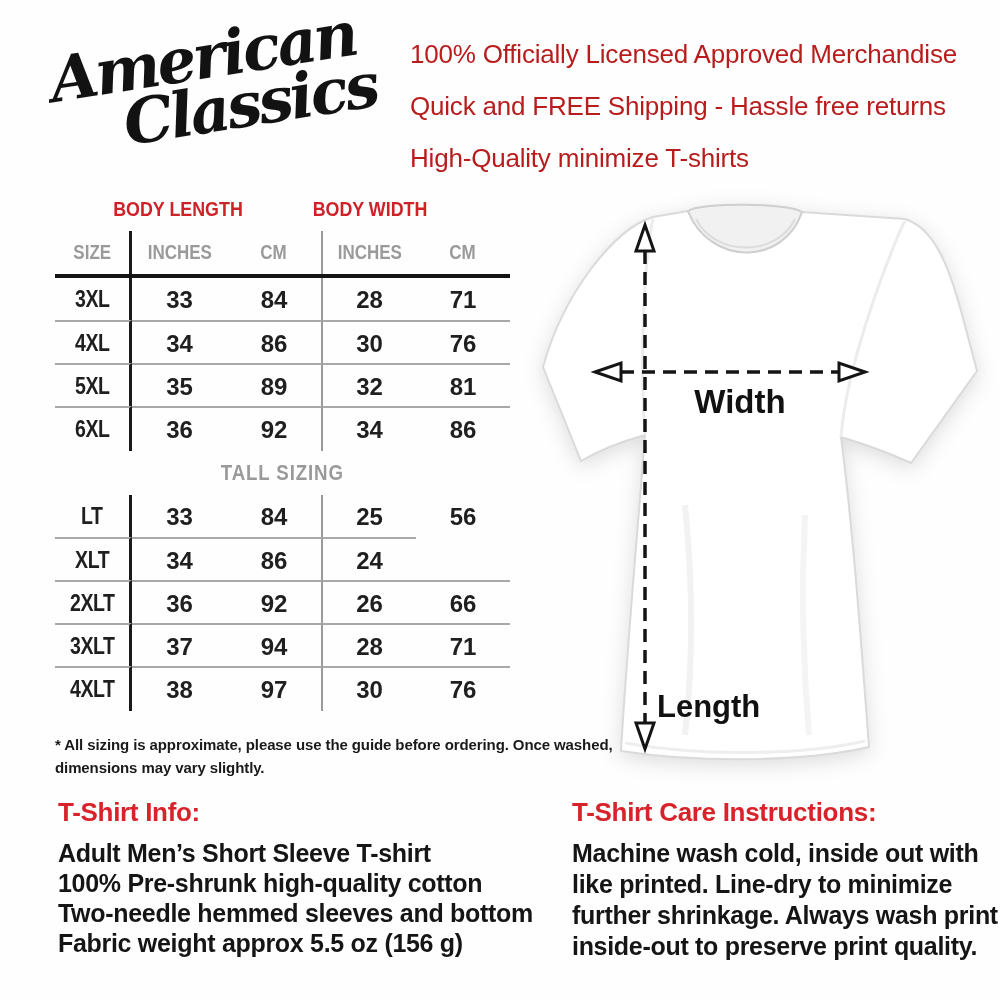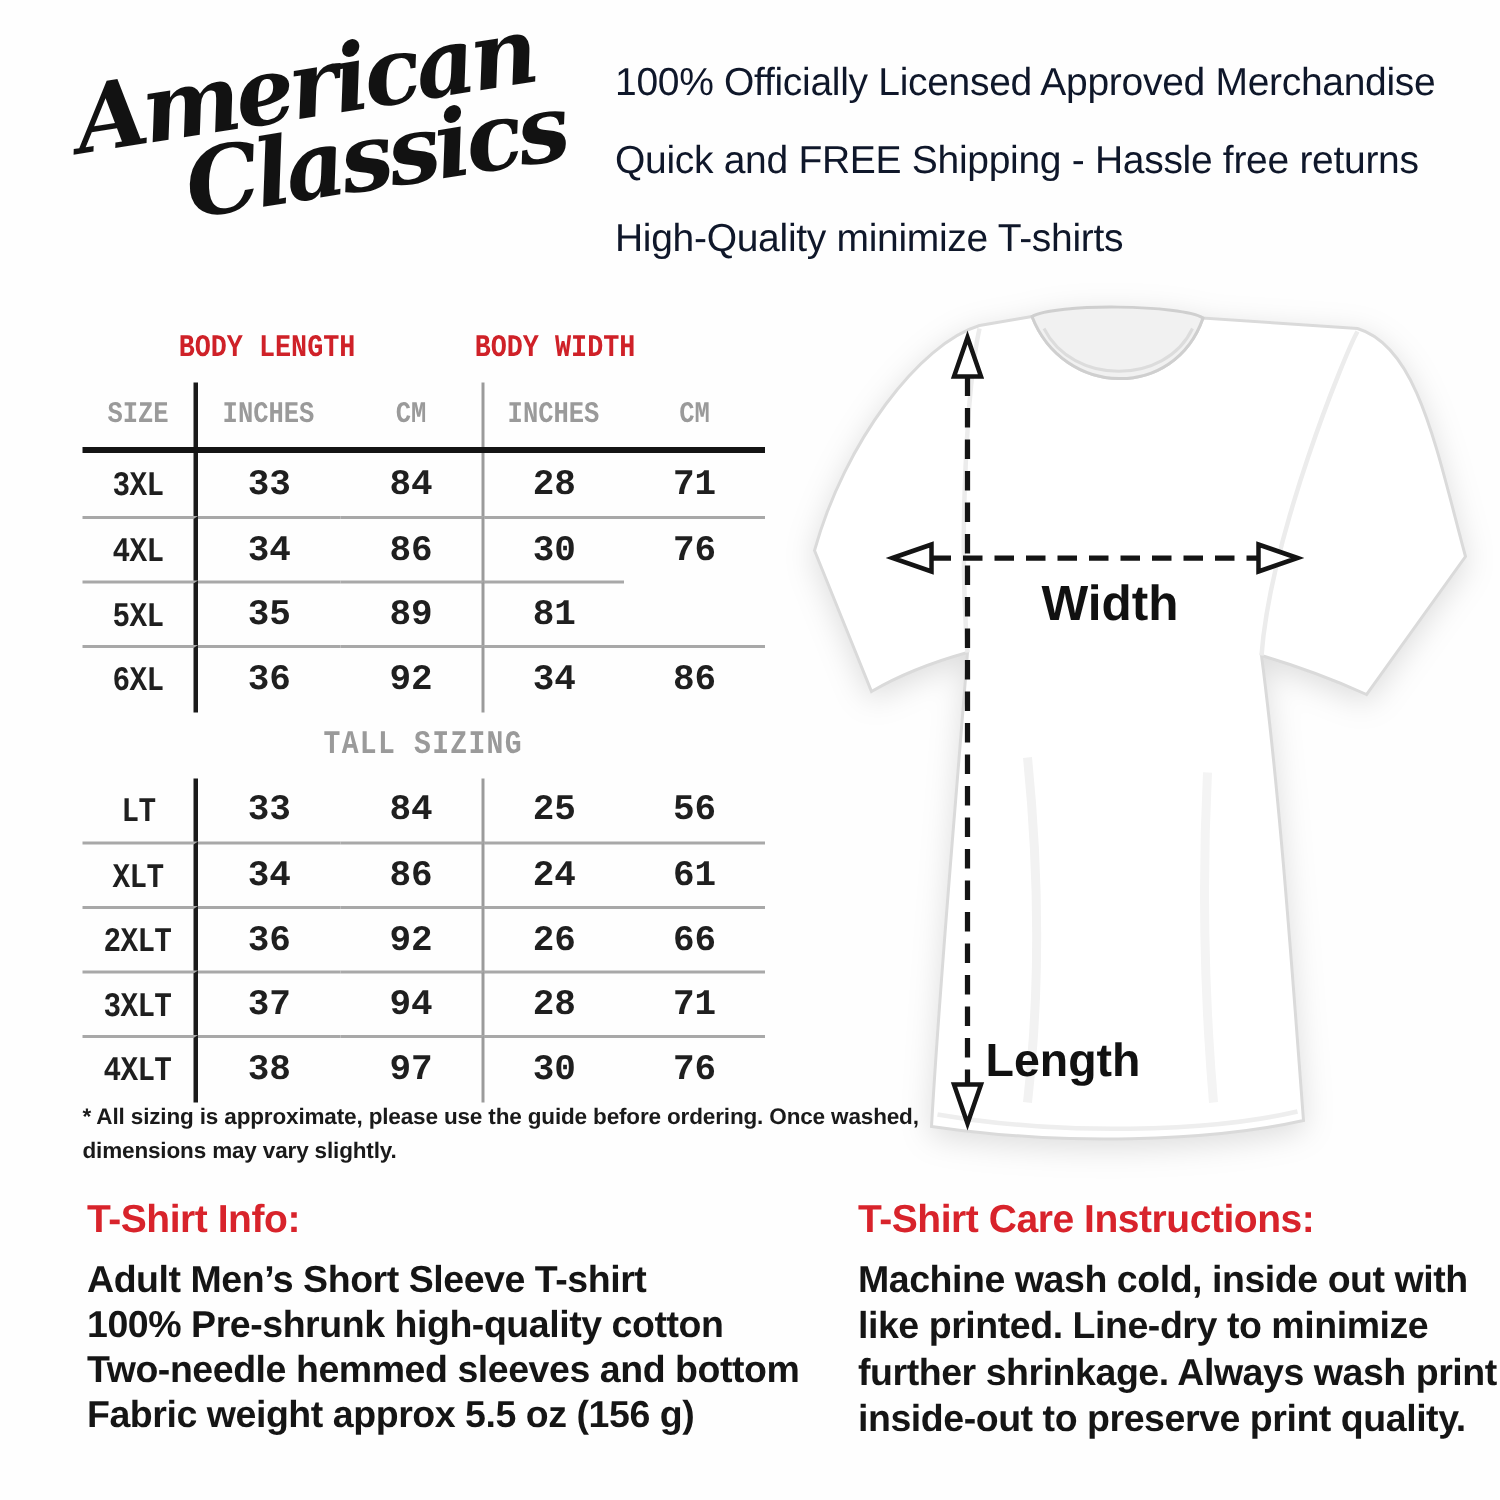--- a/index.html
+++ b/index.html
@@ -10,23 +10,23 @@
   
   .logo{position:absolute;left:52px;top:26px;width:330px;height:180px;transform:rotate(-9deg);}
   .logo .l1,.logo .l2{
     font-family:"DejaVu Serif",serif;font-style:italic;font-weight:bold;
     font-size:62px;line-height:60px;color:#121212;letter-spacing:-3px;white-space:nowrap;
   }
   .logo .l1{margin-left:6px;}
   .logo .l2{margin-left:72px;margin-top:-6px;}
   
   .promo{position:absolute;left:410px;top:28px;}
-  .promo-line{font-size:26px;line-height:52px;color:#0f172a;letter-spacing:-0.2px;white-space:nowrap;}
-  
-  .chart{position:absolute;left:55px;top:221px;width:455px;font-family:Liberation Mono, monospace;}
+  .promo-line{font-size:26px;line-height:52px;color:#b91c1c;letter-spacing:-0.2px;white-space:nowrap;}
+  
+  .chart{position:absolute;left:55px;top:197px;width:455px;}
   .red-row{position:relative;height:34px;}
   .red-label{
     position:absolute;top:0;transform:translateX(-50%);
     font-size:21px;font-weight:bold;color:#cf2128;white-space:nowrap;
   }
   .red-label.len{left:123px;}
   .red-label.wid{left:315px;}
   .cond{display:inline-block;transform:scaleX(.85);transform-origin:center;}
   .tr{display:grid;grid-template-columns:77px 95px 96px 93px 94px;height:43px;align-items:center;}
   .tr.th{border-bottom:4px solid #141414;}
@@ -131,20 +131,23 @@
       <div class="td size-col">
           <span class="sizelbl cond">5XL</span>
         </div>
       <div class="td">
           <span class="num">35</span>
         </div>
       <div class="td mid">
           <span class="num">89</span>
         </div>
       <div class="td">
+          <span class="num">32</span>
+        </div>
+      <div class="td">
           <span class="num">81</span>
         </div>
     </div>
     <div class="tr sep">
       <div class="td size-col">
           <span class="sizelbl cond">6XL</span>
         </div>
       <div class="td">
           <span class="num">36</span>
         </div>
@@ -185,23 +188,20 @@
           <span class="sizelbl cond">XLT</span>
         </div>
       <div class="td">
           <span class="num">34</span>
         </div>
       <div class="td mid">
           <span class="num">86</span>
         </div>
       <div class="td">
           <span class="num">24</span>
-        </div>
-      <div class="td">
-          <span class="num">61</span>
         </div>
     </div>
     <div class="tr sep">
       <div class="td size-col">
           <span class="sizelbl cond">2XLT</span>
         </div>
       <div class="td">
           <span class="num">36</span>
         </div>
       <div class="td mid">

